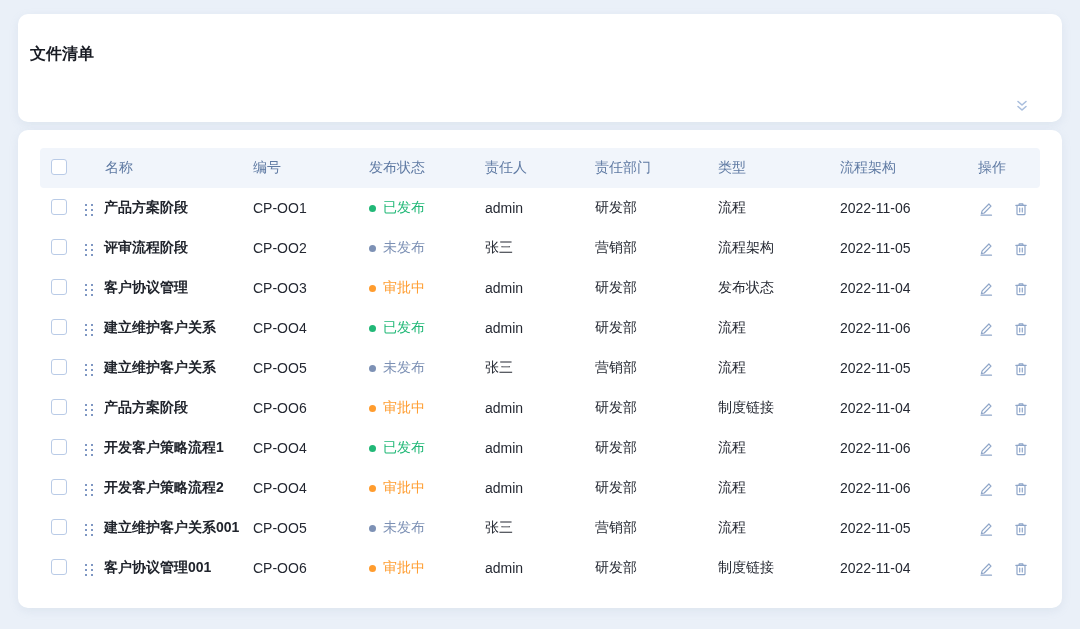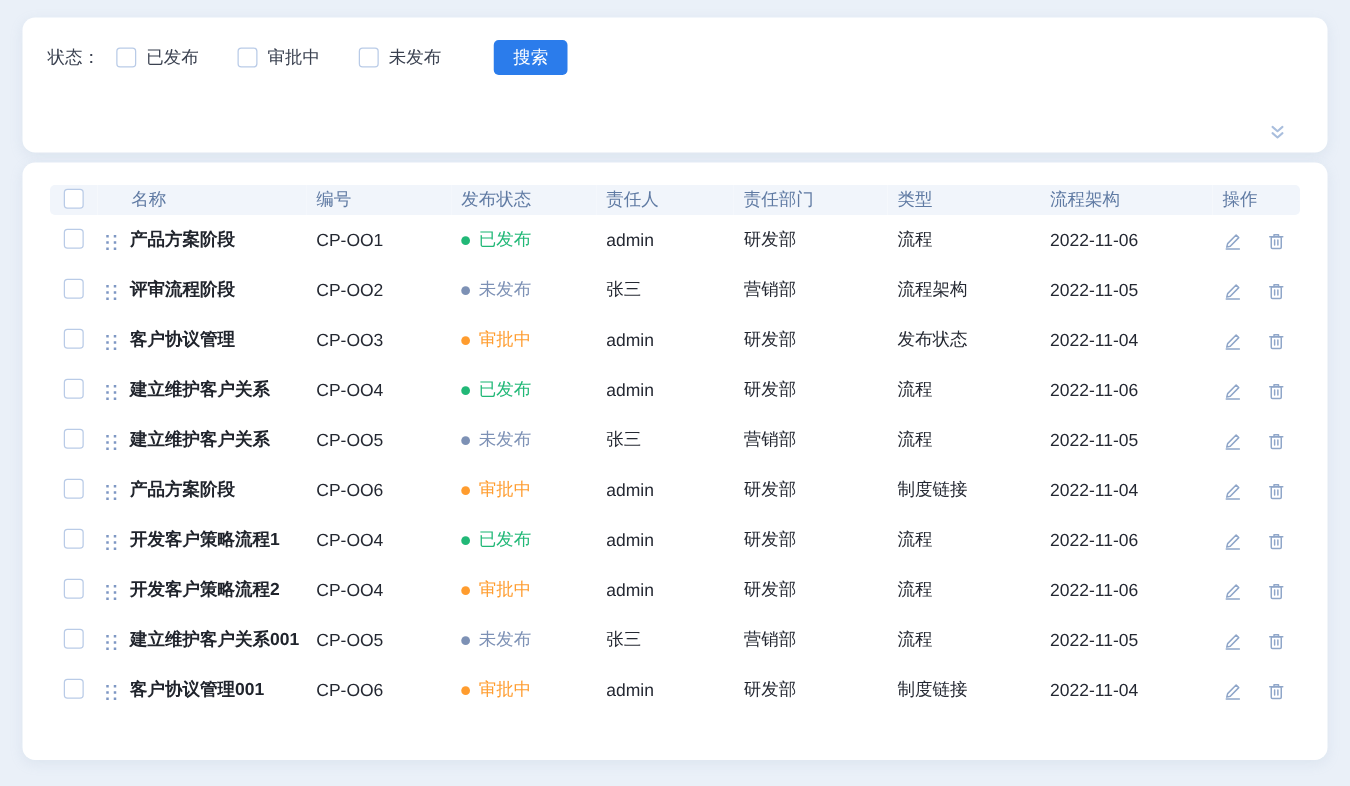--- a/index.html
+++ b/index.html
@@ -41,21 +41,21 @@
     font-size: 14px; font-family: inherit; cursor: pointer;
   }
   .collapse-icon {
     position: absolute; right: 32px; top: 84px;
     width: 16px; height: 16px; color: #a9bedd; cursor: pointer;
   }
 
   .table-wrap { margin: 18px 22px 0 22px; }
   table { width: 1000px; border-collapse: collapse; table-layout: fixed; }
   thead th {
-    height: 24px; background: #f1f5fb;
+    height: 40px; background: #f1f5fb;
     color: #5f7aa3; font-size: 14px; font-weight: 400;
     text-align: left; padding: 0 0 0 8px; margin-top: 40px;
   }
   thead th.th-check { padding: 0; text-align: center; border-radius: 4px 0 0 4px; }
   thead th.th-name  { padding-left: 27px; }
   thead th.th-actions { border-radius: 0 4px 4px 0; }
   tbody td {
     height: 40px; font-size: 14px; color: #242832;
     padding: 0 0 0 8px; white-space: nowrap; overflow: hidden;
   }
@@ -72,38 +72,21 @@
     display: inline-flex; width: 16px; height: 16px;
     color: #8fa6c9; cursor: pointer; vertical-align: middle;
   }
   .action-btn + .action-btn { margin-left: 15px; }
   svg { display: block; width: 100%; height: 100%; }
 </style>
 </head>
 <body>
 
 <div class="card card-top">
-  <div class="filter-row">
-    <span class="filter-label">状态：</span>
-
-    <span class="cb-group">
-      <span class="checkbox"></span>
-      <span class="cb-label">已发布</span>
-    </span>
-    <span class="cb-group">
-      <span class="checkbox"></span>
-      <span class="cb-label">审批中</span>
-    </span>
-    <span class="cb-group">
-      <span class="checkbox"></span>
-      <span class="cb-label">未发布</span>
-    </span>
-
-    <button class="search-btn">搜索</button>
-  </div>
+  <div class="card-title">文件清单</div>
   <span class="collapse-icon">
     <svg viewBox="0 0 16 16" fill="none" stroke="currentColor" stroke-width="1.6" stroke-linecap="round" stroke-linejoin="round">
       <path d="M4 3.5l4 3.5 4-3.5"></path>
         <path d="M4 8.5l4 3.5 4-3.5"></path>
     </svg>
   </span>
 </div>
 
 <div class="card card-table">
   <div class="table-wrap">

